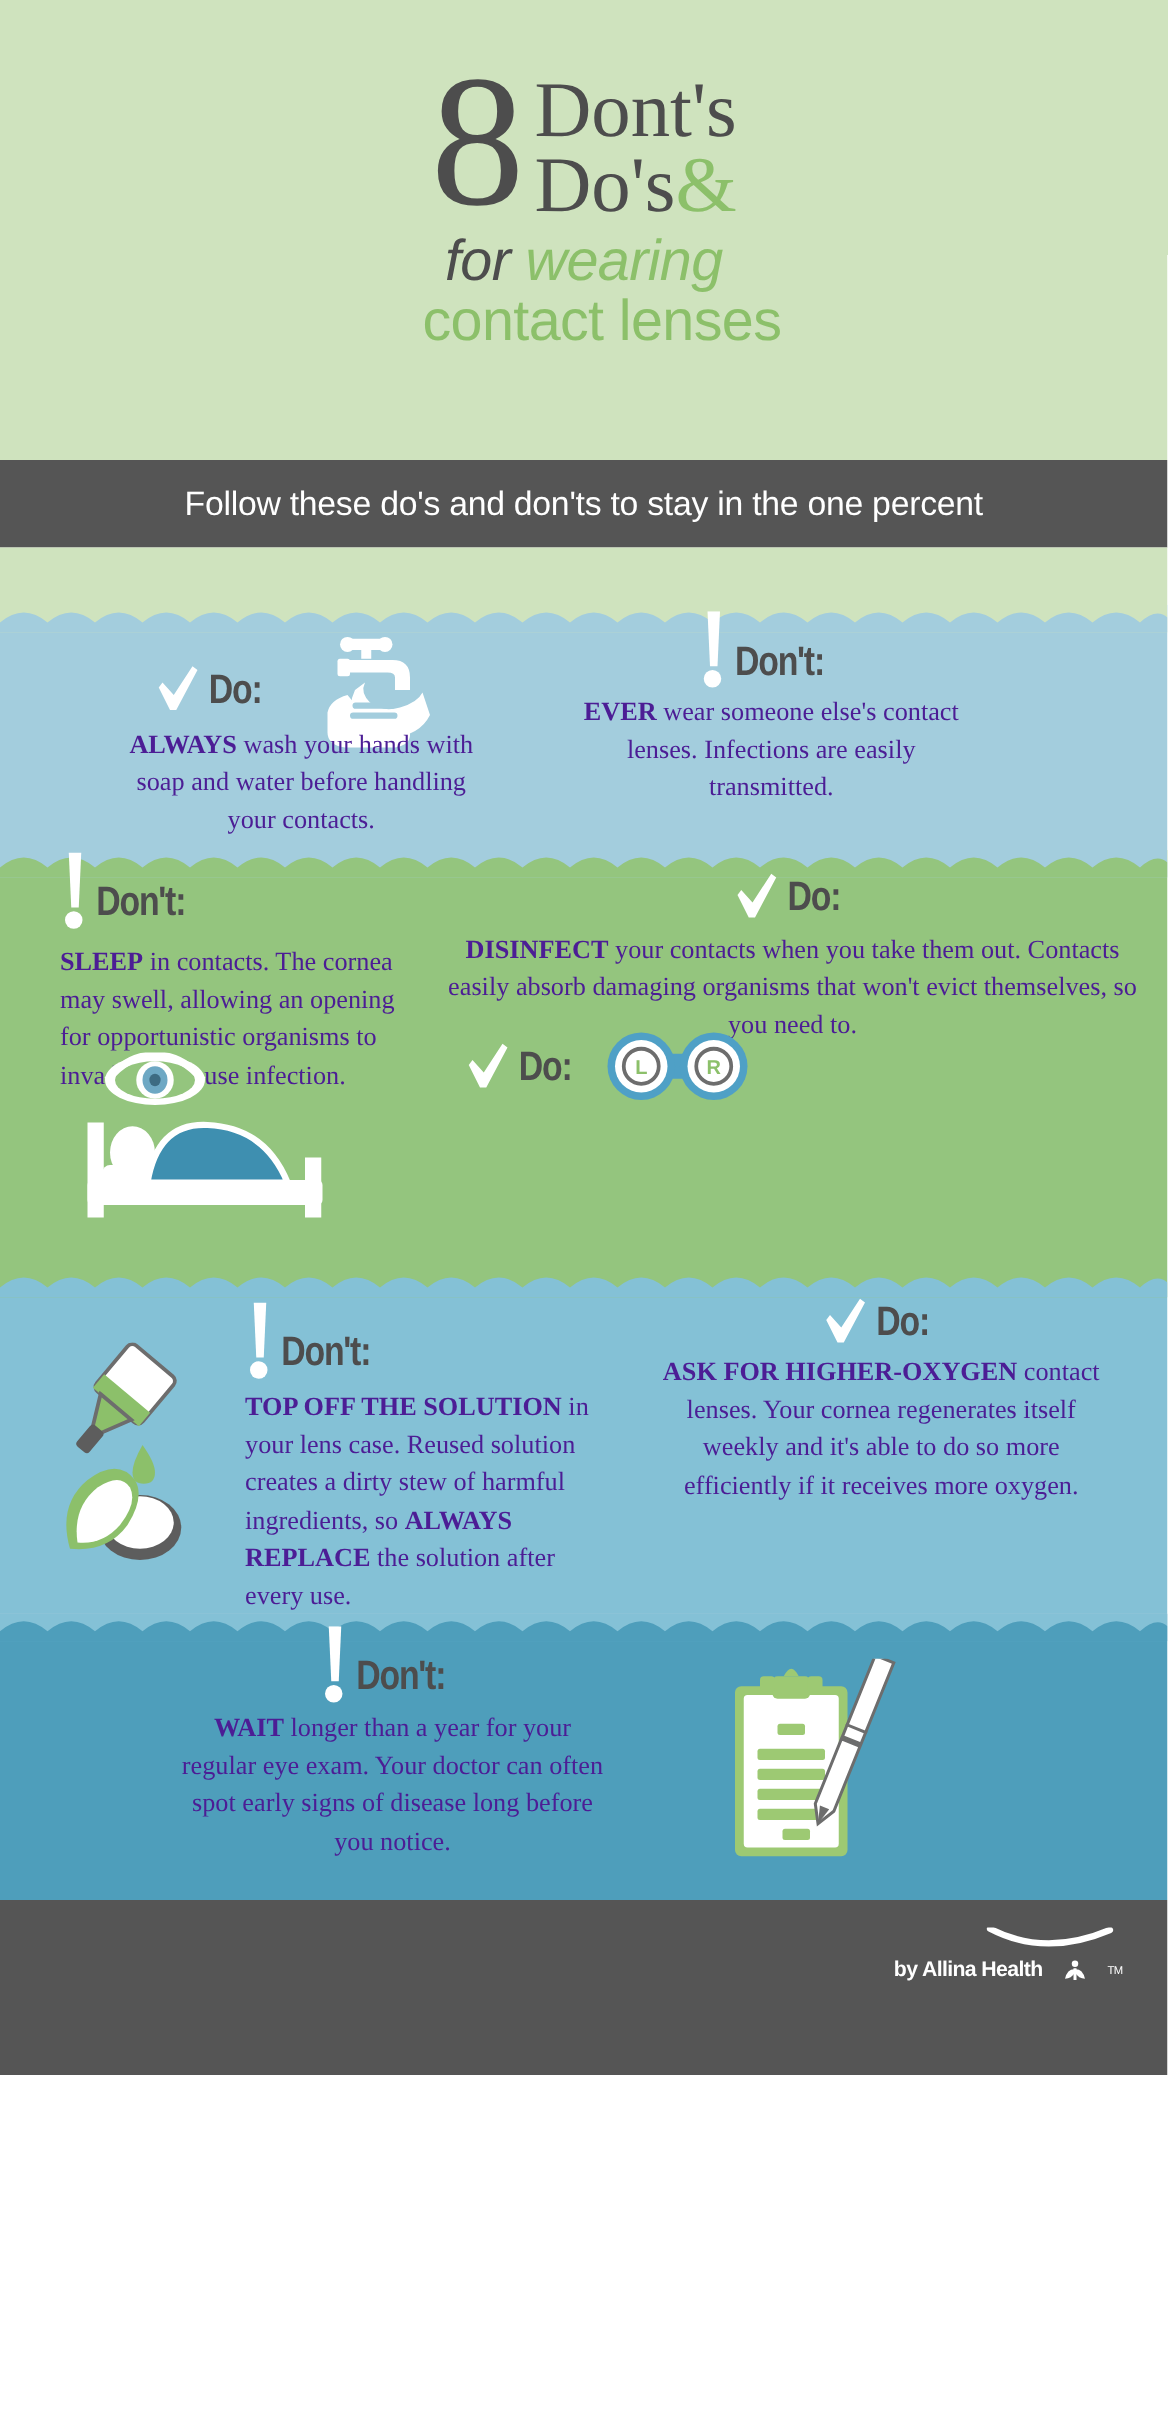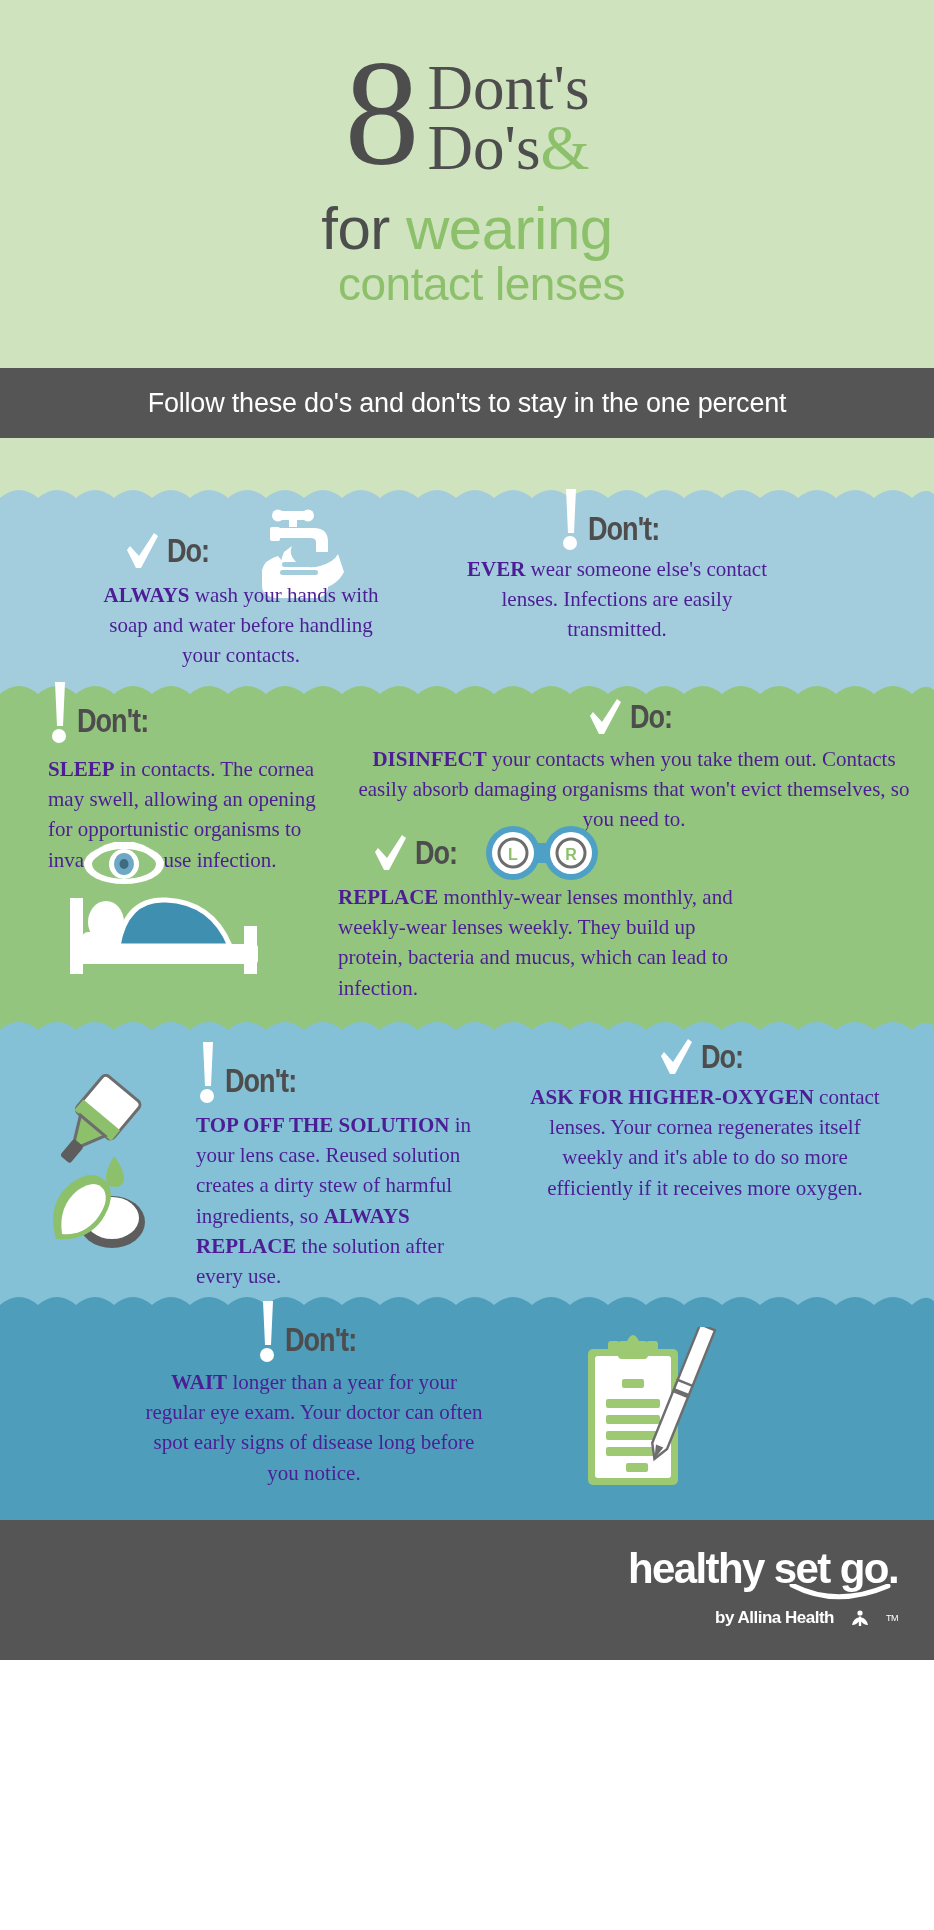--- a/index.html
+++ b/index.html
@@ -40,26 +40,27 @@
   .dos-line {
     font-family: "Liberation Serif", serif;
     font-size: 63px;
     line-height: 0.96;
     color: #4d4d4d;
     white-space: nowrap;
   }
   .amp { color: #8cc06a; }
   .sub-line {
     font-family: "Liberation Sans", sans-serif;
-    font-size: 60px;
+    font-size: 46px;
     font-weight: 400;
     line-height: 1.06;
     color: #4d4d4d;
-    margin-top: 13px;
+    margin-top: 0;
     letter-spacing: -0.5px;
+    font-style: italic;
   }
   .sub-green { color: #8cc06a; }
   .sub-line2 {
     font-family: "Liberation Sans", sans-serif;
     font-size: 46px;
     font-weight: 400;
     line-height: 1.06;
     color: #8cc06a;
     letter-spacing: -0.5px;
     padding-left: 29px;
@@ -299,23 +300,20 @@
           <rect x="46" y="18" width="34" height="20" fill="#4fa0c6"></rect>
           <circle cx="34" cy="28" r="27" fill="#4fa0c6"></circle>
           <circle cx="92" cy="28" r="27" fill="#4fa0c6"></circle>
           <circle cx="34" cy="28" r="21" fill="#ffffff"></circle>
           <circle cx="92" cy="28" r="21" fill="#ffffff"></circle>
           <circle cx="34" cy="28" r="14" fill="none" stroke="#6d6d6d" stroke-width="3"></circle>
           <circle cx="92" cy="28" r="14" fill="none" stroke="#6d6d6d" stroke-width="3"></circle>
           <text x="34" y="34.5" text-anchor="middle" font-family="Liberation Sans, sans-serif" font-size="16" font-weight="700" fill="#8cc06a">L</text>
           <text x="92" y="34.5" text-anchor="middle" font-family="Liberation Sans, sans-serif" font-size="16" font-weight="700" fill="#8cc06a">R</text>
         </svg>
-      </div>
-      <div class="body-text left" style="margin-top:6px; padding-left:8px;">
-        <b>REPLACE</b><span> monthly-wear lenses monthly, and weekly-wear lenses weekly. They build up protein, bacteria and mucus, which can lead to infection.</span>
       </div>
     </div>
   </div>
 
   <div class="section sec3">
     <svg class="scallop" viewBox="0 0 934 22" preserveAspectRatio="none">
       <rect x="0" y="0" width="934" height="22" fill="#94c57e"></rect>
       <path d="M0,22 L0,14 Q19,-2 38,14 Q57,-2 76,14 Q95,-2 114,14 Q133,-2 152,14 Q171,-2 190,14 Q209,-2 228,14 Q247,-2 266,14 Q285,-2 304,14 Q323,-2 342,14 Q361,-2 380,14 Q399,-2 418,14 Q437,-2 456,14 Q475,-2 494,14 Q513,-2 532,14 Q551,-2 570,14 Q589,-2 608,14 Q627,-2 646,14 Q665,-2 684,14 Q703,-2 722,14 Q741,-2 760,14 Q779,-2 798,14 Q817,-2 836,14 Q855,-2 874,14 Q893,-2 912,14 Q925,2 934,10 L934,22 Z" fill="#84c1d6"></path>
     </svg>
 
@@ -399,21 +397,20 @@
           <rect x="97" y="52" width="16" height="10" fill="#ffffff" stroke="#6d6d6d" stroke-width="2.4"></rect>
           <path d="M97,64 L113,64 L113,120 L105,134 L97,120 Z" fill="#ffffff" stroke="#6d6d6d" stroke-width="2.4"></path>
           <path d="M101,120 L109,120 L105,134 Z" fill="#6d6d6d"></path>
         </g>
       </svg>
     </div>
   </div>
 
   <div class="footer">
     <div class="logo-block">
-      <div class="logo-main">healthy set go.</div>
       <svg width="110" height="18" viewBox="0 0 110 18" style="display:block; margin-left:auto; margin-top:-6px;">
         <path d="M4,1 Q48,24 100,2" fill="none" stroke="#ffffff" stroke-width="5" stroke-linecap="round"></path>
       </svg>
       <div class="logo-sub">
         <span>by Allina Health</span>
         <svg width="20" height="18" viewBox="0 0 20 18">
           <circle cx="10" cy="4" r="2.6" fill="#ffffff"></circle>
           <path d="M10,7.5 L10,17" stroke="#ffffff" stroke-width="2.4"></path>
           <path d="M10,8.5 Q4,8 2,16 Q7,16 10,11" fill="#ffffff"></path>
           <path d="M10,8.5 Q16,8 18,16 Q13,16 10,11" fill="#ffffff"></path>

